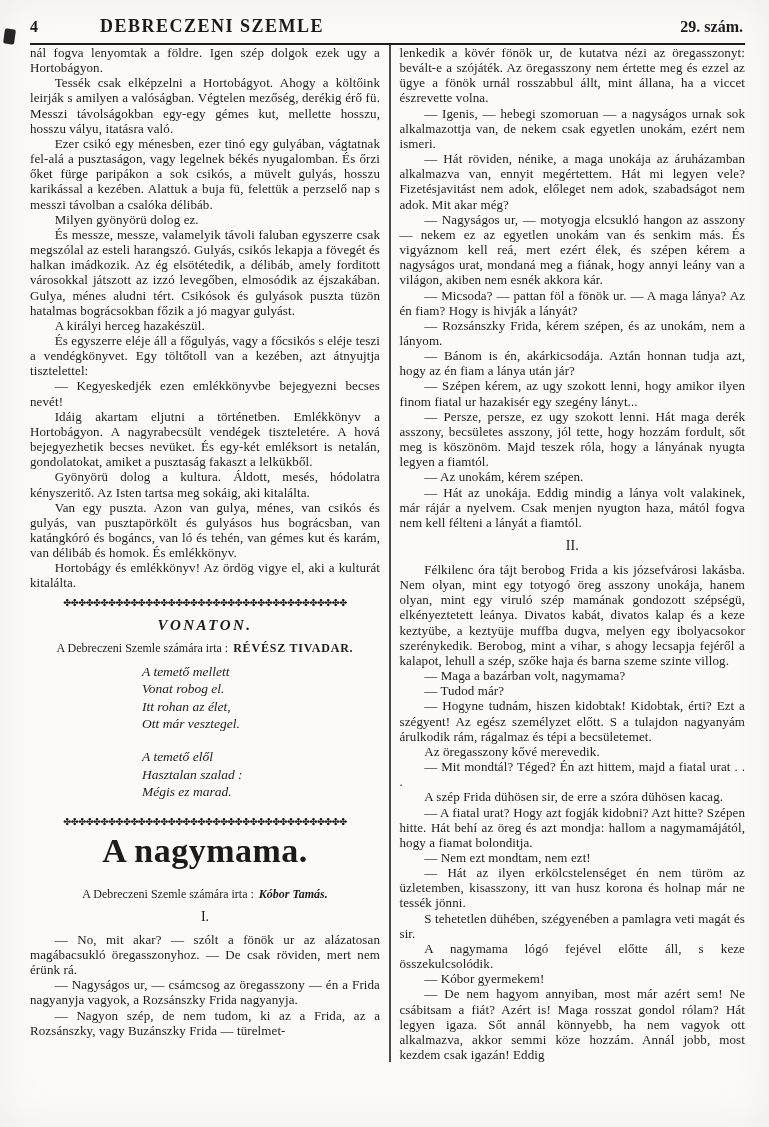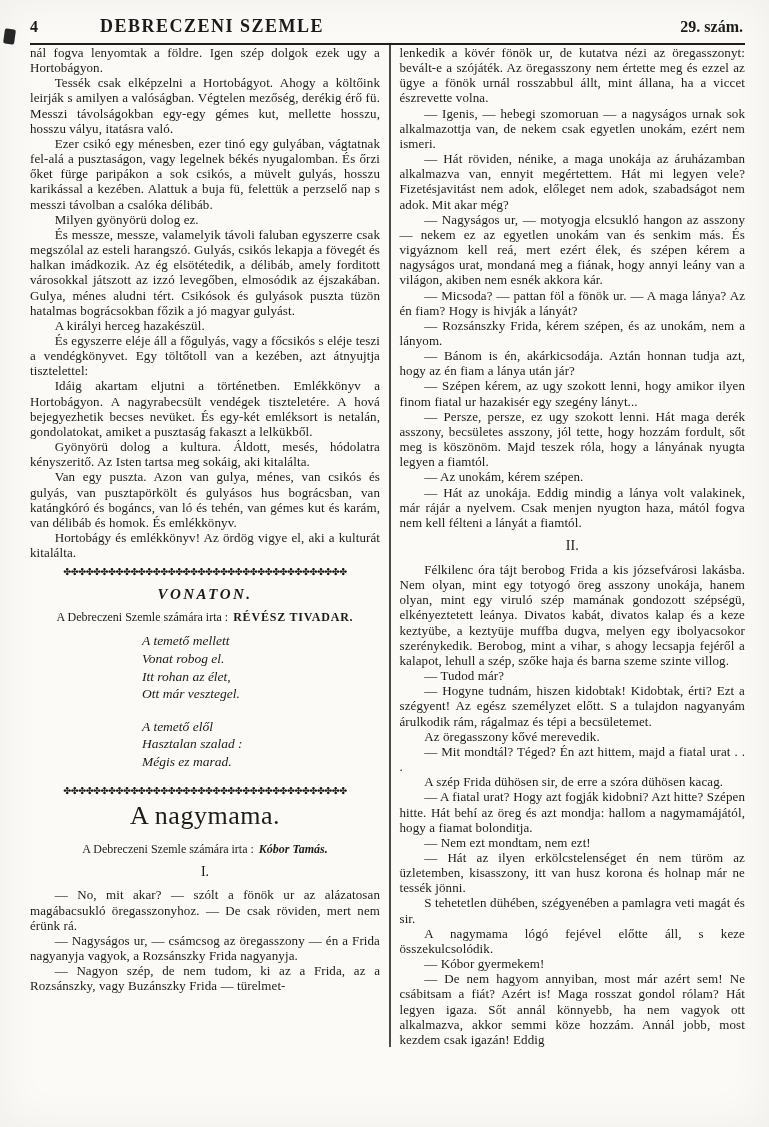--- a/index.html
+++ b/index.html
@@ -64,24 +64,24 @@
     text-align:center;
     font-size:12px;
     text-indent:0;
   }
   .byline .author-caps{font-weight:bold;letter-spacing:0.8px;margin-left:5px;}
   .byline .author-italic{font-weight:bold;font-style:italic;margin-left:5px;}
   .poem-body{margin:4px 0 2px 112px;font-style:italic;font-size:13.5px;}
   .poem-body .stanza{line-height:17.6px;margin-bottom:15px;}
   
   .story-title{
-    margin:4px 0 11px 0;
+    margin:4px 0 17px 0;
     text-align:center;
-    font-size:26px;
-    font-weight:normal;
+    font-size:34px;
+    font-weight:bold;
     letter-spacing:0.5px;
   }
   .chapter-number{
     text-align:center;
     font-size:14px;
     margin:5px 0 7px 0;
   }
   .col-right .chapter-number{margin:8px 0 8px 0;}
   
   .corner-mark{
@@ -106,20 +106,21 @@
 
     <div class="col col-left">
       <div class="par-list continuation">
           <p>nál fogva lenyomtak a földre. Igen szép dolgok ezek ugy a Hortobágyon.</p>
           <p>Tessék csak elképzelni a Hortobágyot. Ahogy a költőink leirják s amilyen a valóságban. Végtelen mezőség, derékig érő fü. Messzi távolságokban egy-egy gémes kut, mellette hosszu, hosszu vályu, itatásra való.</p>
           <p>Ezer csikó egy ménesben, ezer tinó egy gulyában, vágtatnak fel-alá a pusztaságon, vagy legelnek békés nyugalomban. És őrzi őket fürge paripákon a sok csikós, a müvelt gulyás, hosszu karikással a kezében. Alattuk a buja fü, felettük a perzselő nap s messzi távolban a csalóka délibáb.</p>
           <p>Milyen gyönyörü dolog ez.</p>
           <p>És messze, messze, valamelyik távoli faluban egyszerre csak megszólal az esteli harangszó. Gulyás, csikós lekapja a fövegét és halkan imádkozik. Az ég elsötétedik, a délibáb, amely forditott városokkal játszott az izzó levegőben, elmosódik az éjszakában. Gulya, ménes aludni tért. Csikósok és gulyások puszta tüzön hatalmas bográcsokban főzik a jó magyar gulyást.</p>
           <p>A királyi herceg hazakészül.</p>
           <p>És egyszerre eléje áll a főgulyás, vagy a főcsikós s eléje teszi a vendégkönyvet. Egy töltőtoll van a kezében, azt átnyujtja tisztelettel:</p>
+          <p>— Kegyeskedjék ezen emlékkönyvbe bejegyezni becses nevét!</p>
           <p>Idáig akartam eljutni a történetben. Emlékkönyv a Hortobágyon. A nagyrabecsült vendégek tiszteletére. A hová bejegyezhetik becses nevüket. És egy-két emléksort is netalán, gondolatokat, amiket a pusztaság fakaszt a lelkükből.</p>
           <p>Gyönyörü dolog a kultura. Áldott, mesés, hódolatra kényszeritő. Az Isten tartsa meg sokáig, aki kitalálta.</p>
           <p>Van egy puszta. Azon van gulya, ménes, van csikós és gulyás, van pusztapörkölt és gulyásos hus bográcsban, van katángkóró és bogáncs, van ló és tehén, van gémes kut és karám, van délibáb és homok. És emlékkönyv.</p>
           <p>Hortobágy és emlékkönyv! Az ördög vigye el, aki a kulturát kitalálta.</p>
         </div>
 
       <div class="ornament-divider">✤✤✤✤✤✤✤✤✤✤✤✤✤✤✤✤✤✤✤✤✤✤✤✤✤✤✤✤✤✤✤✤✤✤✤✤✤✤</div>
 
       <section>
         <h2 class="poem-title">VONATON.</h2>
@@ -167,20 +168,21 @@
           <p>— Szépen kérem, az ugy szokott lenni, hogy amikor ilyen finom fiatal ur hazakisér egy szegény lányt...</p>
           <p>— Persze, persze, ez ugy szokott lenni. Hát maga derék asszony, becsületes asszony, jól tette, hogy hozzám fordult, sőt meg is köszönöm. Majd teszek róla, hogy a lányának nyugta legyen a fiamtól.</p>
           <p>— Az unokám, kérem szépen.</p>
           <p>— Hát az unokája. Eddig mindig a lánya volt valakinek, már rájár a nyelvem. Csak menjen nyugton haza, mától fogva nem kell félteni a lányát a fiamtól.</p>
         </div>
 
       <div class="chapter-number">II.</div>
 
       <div class="par-list">
           <p>Félkilenc óra tájt berobog Frida a kis józsefvárosi lakásba. Nem olyan, mint egy totyogó öreg asszony unokája, hanem olyan, mint egy viruló szép mamának gondozott szépségü, elkényeztetett leánya. Divatos kabát, divatos kalap és a keze keztyübe, a keztyüje muffba dugva, melyen egy ibolyacsokor szerénykedik. Berobog, mint a vihar, s ahogy lecsapja fejéről a kalapot, lehull a szép, szőke haja és barna szeme szinte villog.</p>
+          <p>— Maga a bazárban volt, nagymama?</p>
           <p>— Tudod már?</p>
           <p>— Hogyne tudnám, hiszen kidobtak! Kidobtak, érti? Ezt a szégyent! Az egész személyzet előtt. S a tulajdon nagyanyám árulkodik rám, rágalmaz és tépi a becsületemet.</p>
           <p>Az öregasszony kővé merevedik.</p>
           <p>— Mit mondtál? Téged? Én azt hittem, majd a fiatal urat . . .</p>
           <p>A szép Frida dühösen sir, de erre a szóra dühösen kacag.</p>
           <p>— A fiatal urat? Hogy azt fogják kidobni? Azt hitte? Szépen hitte. Hát behí az öreg és azt mondja: hallom a nagymamájától, hogy a fiamat bolonditja.</p>
           <p>— Nem ezt mondtam, nem ezt!</p>
           <p>— Hát az ilyen erkölcstelenséget én nem türöm az üzletemben, kisasszony, itt van husz korona és holnap már ne tessék jönni.</p>
           <p>S tehetetlen dühében, szégyenében a pamlagra veti magát és sir.</p>
           <p>A nagymama lógó fejével előtte áll, s keze összekulcsolódik.</p>

